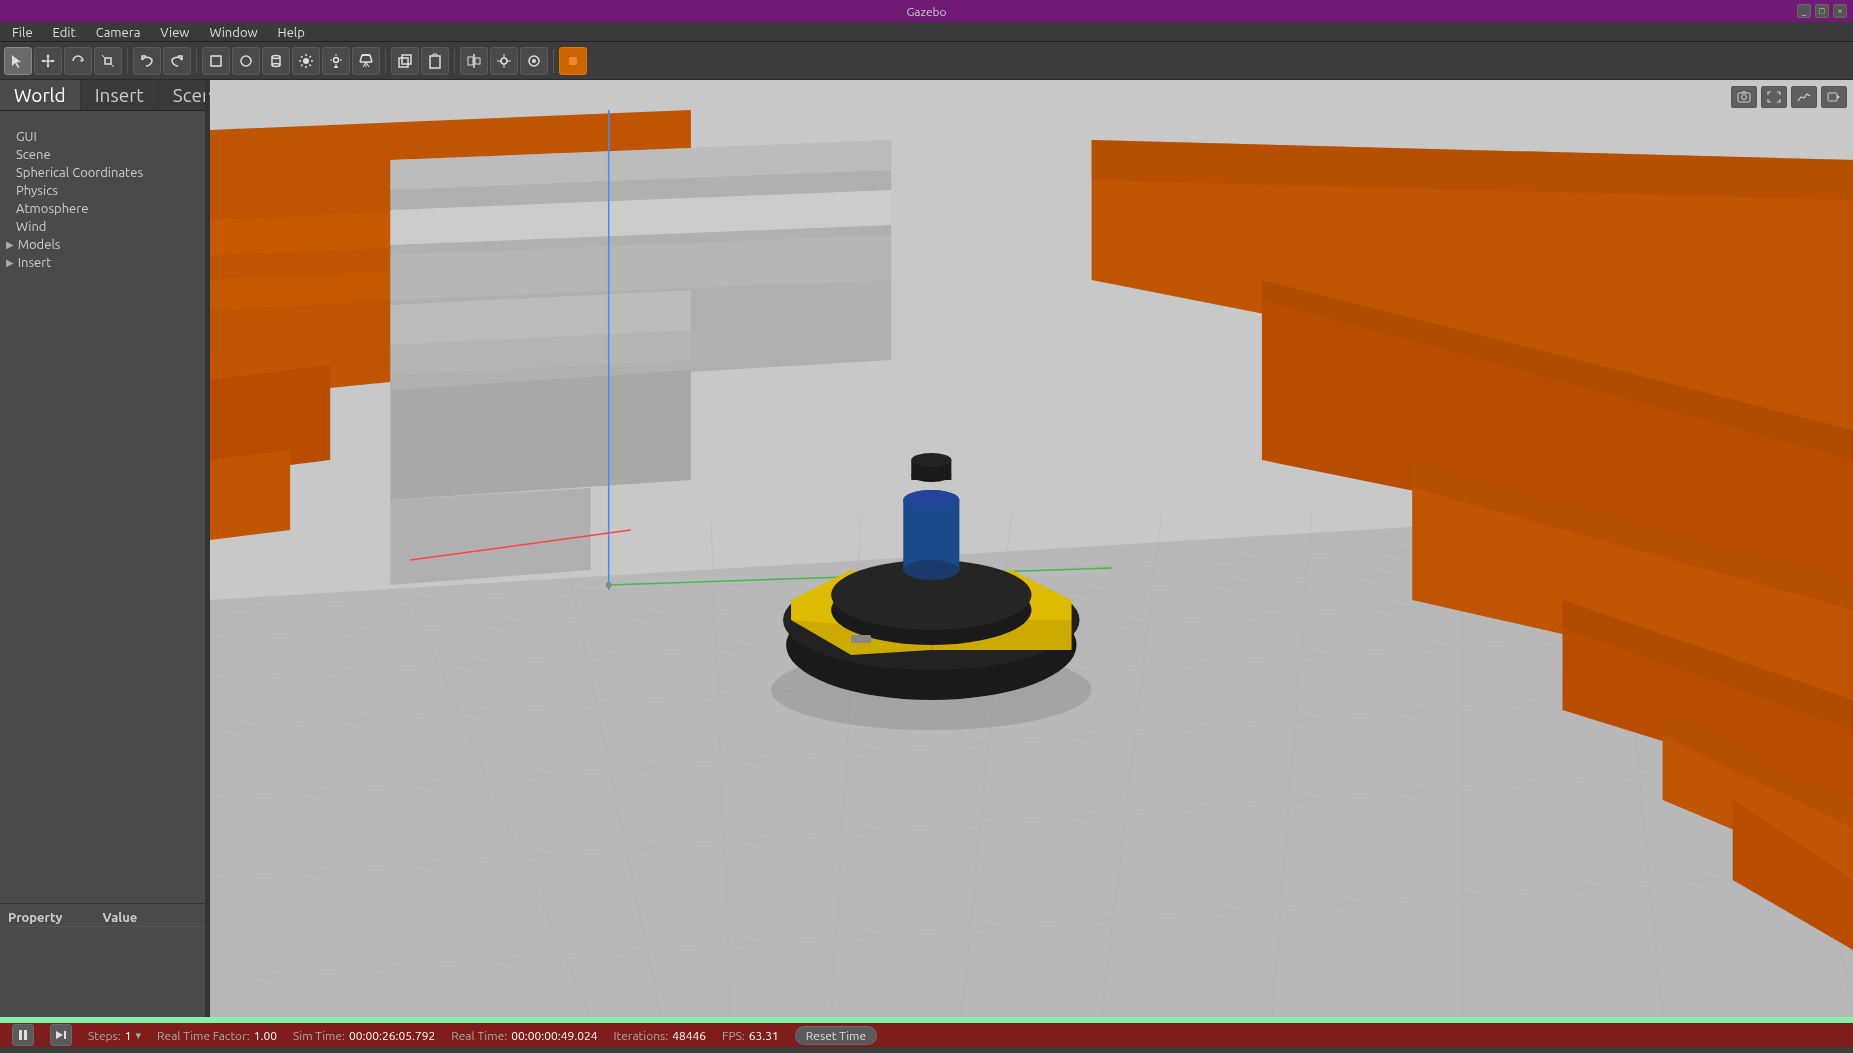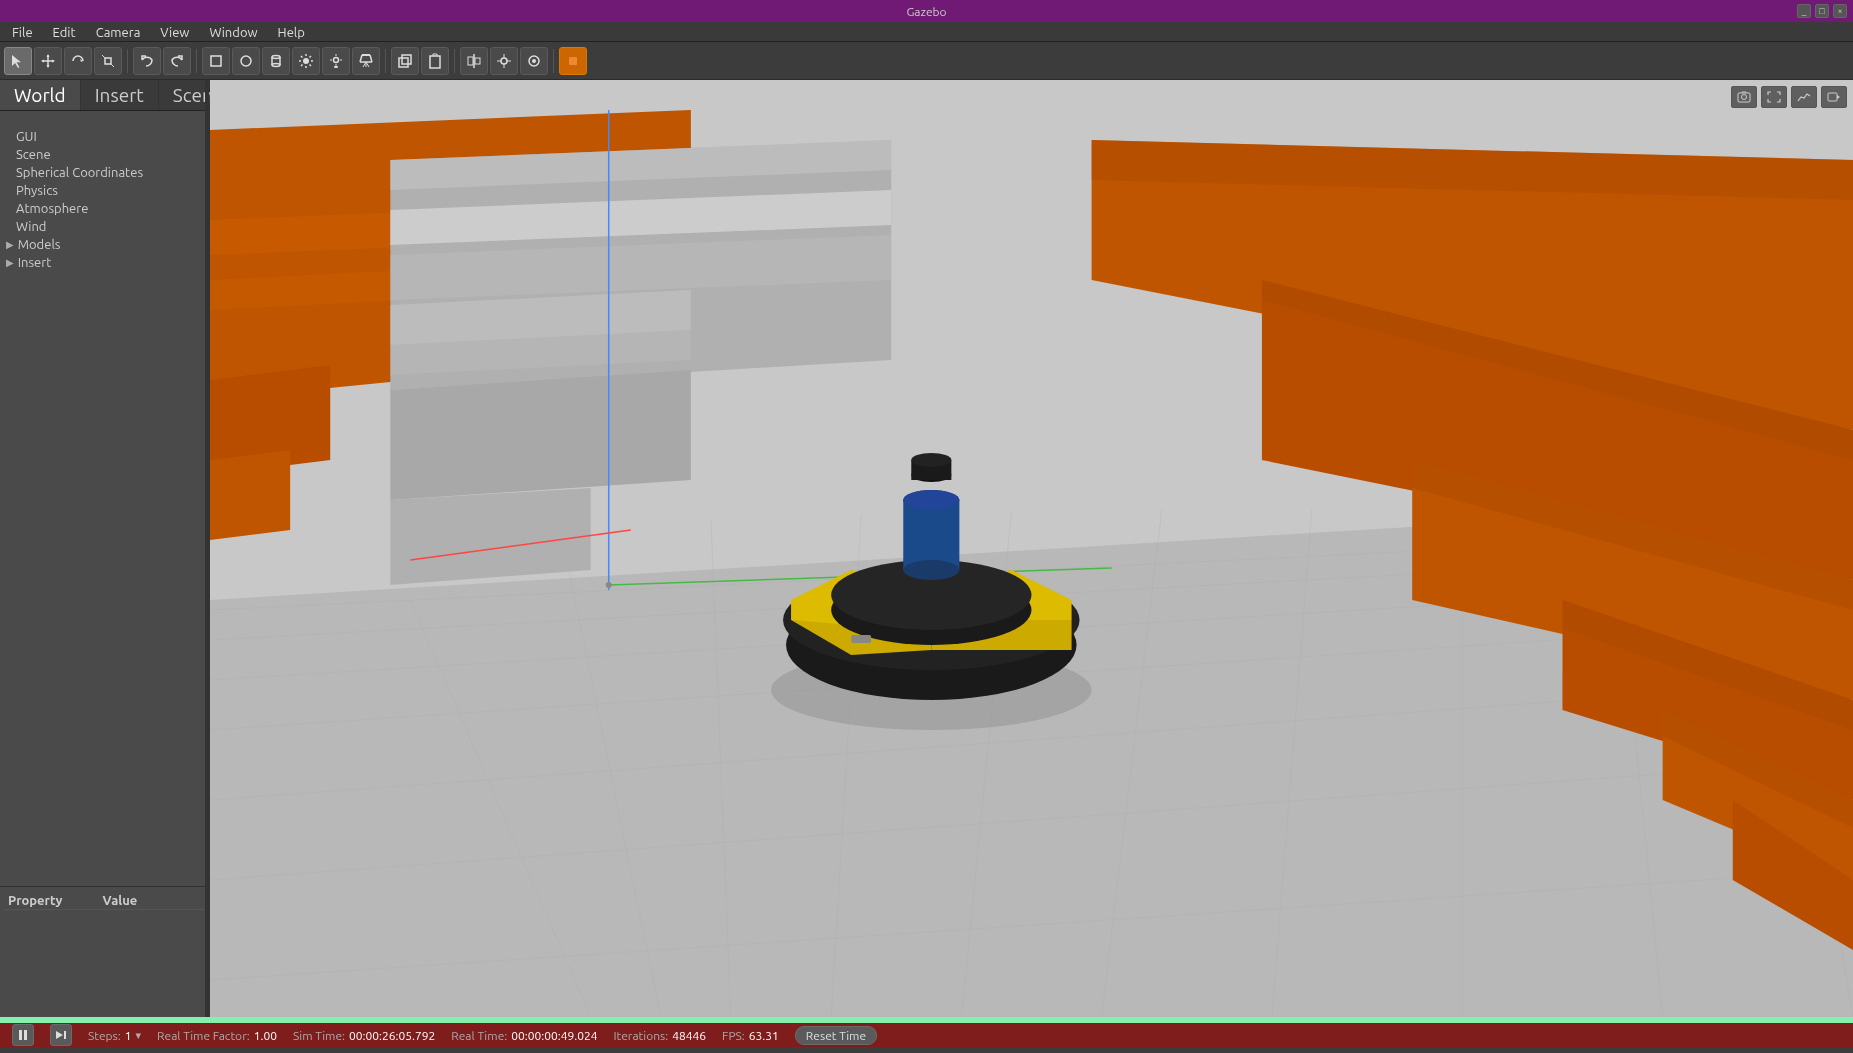--- a/index.html
+++ b/index.html
@@ -151,21 +151,21 @@
       color: #ccc;
       font-size: 13px;
       display: flex;
       align-items: center;
       gap: 4px;
     }
     .tree-item.has-arrow { padding-left: 6px; }
     .tree-arrow { color: #aaa; font-size: 10px; }
 
     #property-panel {
-      height: 131px;
+      height: 114px;
       border-top: 1px solid #333;
       padding: 4px;
     }
     #property-header {
       display: flex;
       gap: 40px;
       padding: 2px 4px;
       font-size: 13px;
       color: #ccc;
       font-weight: bold;

